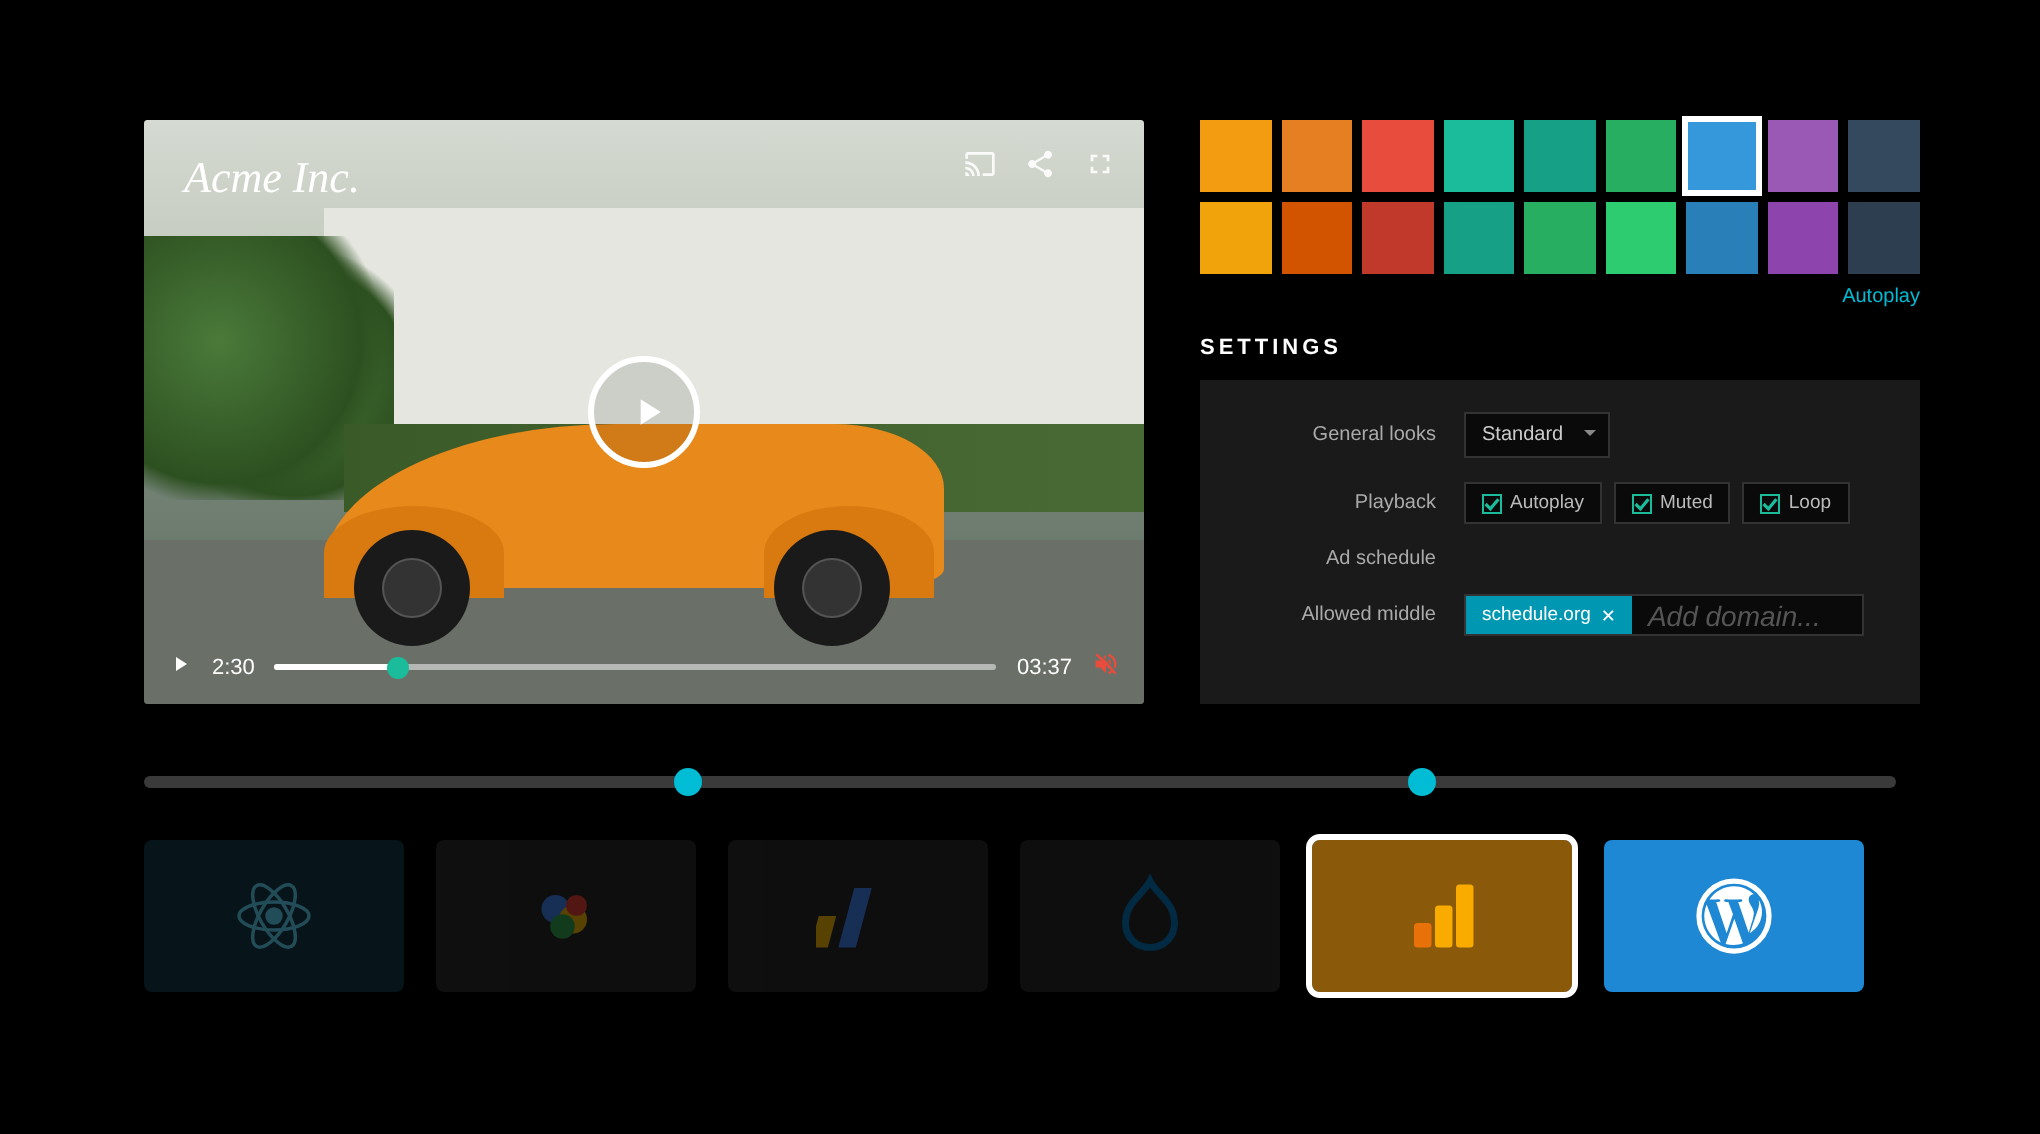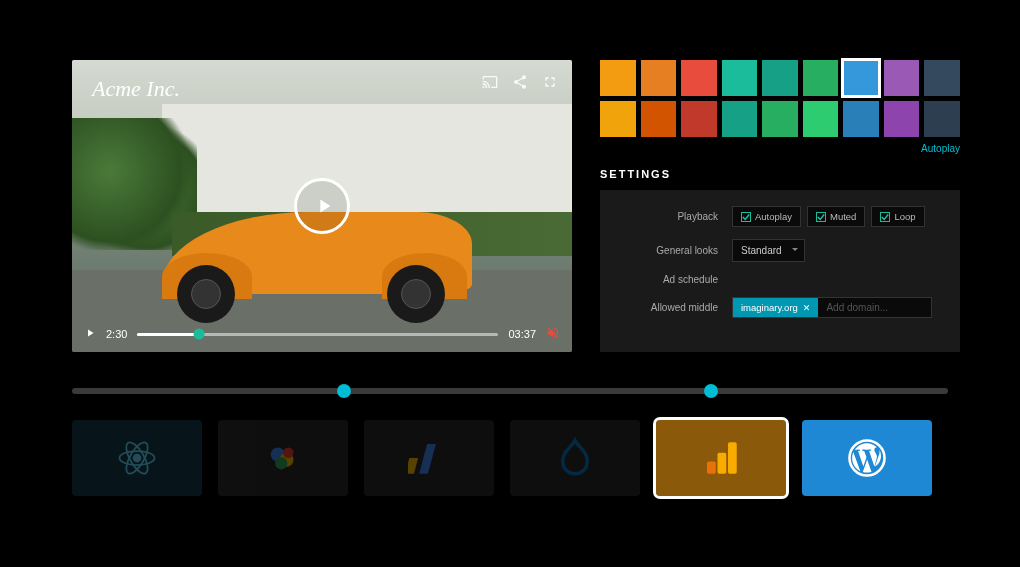--- a/index.html
+++ b/index.html
@@ -76,21 +76,21 @@
 }
 .select::after { content:''; position:absolute; right:6px; top:50%; transform:translateY(-50%); border:3px solid transparent; border-top-color:#888;}
 .select.wide { min-width:160px; }
 .checkbox { display:flex; align-items:center; gap:4px; background:#0a0a0a; border:1px solid #333; padding:4px 8px; cursor:pointer;}
 .checkbox .box { width:10px; height:10px; border:1px solid #1abc9c; display:flex; align-items:center; justify-content:center;}
 .checkbox .box svg { width:8px; height:8px; stroke:#1abc9c; stroke-width:2; fill:none;}
 .checkbox span { color:#bbb; font-size:9.5px;}
 .domain-input { display:flex; background:#0a0a0a; border:1px solid #333; align-items:center; min-width:200px;}
 .domain-tag { background:#0097b2; padding:4px 8px; font-size:9.5px; display:flex; align-items:center; gap:5px;}
 .domain-tag .x { font-size:9px; cursor:pointer;}
-.domain-placeholder { color:#555; font-size:10px; padding-left:8px; }
+.domain-placeholder { color:#555; font-size:14px; padding-left:8px; font-style:italic;}
 .slider-row { padding:36px 72px 0; }
 .slider {
   height:6px; background:#3a3a3a; border-radius:3px; position:relative;
 }
 .slider-thumb {
   position:absolute; top:50%; transform:translate(-50%,-50%);
   width:14px; height:14px; background:#00bcd4; border-radius:50%; cursor:pointer;
 }
 .integrations { padding:26px 60px 0 72px; display:flex; gap:16px;}
 .integ-card {
@@ -170,20 +170,26 @@
         <div class="swatch" style="background: rgb(39, 174, 96);"></div>
         <div class="swatch" style="background: rgb(46, 204, 113);"></div>
         <div class="swatch" style="background: rgb(41, 128, 185);"></div>
         <div class="swatch" style="background: rgb(142, 68, 173);"></div>
         <div class="swatch" style="background: rgb(44, 62, 80);"></div>
       </div>
     <div class="customize">Autoplay</div>
     <div class="settings-title">SETTINGS</div>
     <div class="settings-panel">
       <div class="setting-row">
+        <div class="setting-label">General looks</div>
+        <div class="setting-ctrl">
+            <div class="select">Standard</div>
+          </div>
+      </div>
+      <div class="setting-row">
         <div class="setting-label">Playback</div>
         <div class="setting-ctrl">
           <div class="checkbox">
               <div class="box">
                 <svg viewBox="0 0 10 10">
                   <polyline points="1,5 4,8 9,2"></polyline>
                 </svg>
               </div>
               <span>Autoplay</span>
             </div>
@@ -199,34 +205,28 @@
               <div class="box">
                 <svg viewBox="0 0 10 10">
                   <polyline points="1,5 4,8 9,2"></polyline>
                 </svg>
               </div>
               <span>Loop</span>
             </div>
         </div>
       </div>
       <div class="setting-row">
-        <div class="setting-label">General looks</div>
-        <div class="setting-ctrl">
-            <div class="select">Standard</div>
-          </div>
-      </div>
-      <div class="setting-row">
         <div class="setting-label">Ad schedule</div>
       </div>
       <div class="setting-row">
         <div class="setting-label">Allowed middle</div>
         <div class="setting-ctrl">
           <div class="domain-input">
             <div class="domain-tag">
-                <span>imaginary.org</span>
+                <span>schedule.org</span>
                 <span class="x">✕</span>
               </div>
             <span class="domain-placeholder">Add domain...</span>
           </div>
         </div>
       </div>
     </div>
   </div>
 </div>
 

